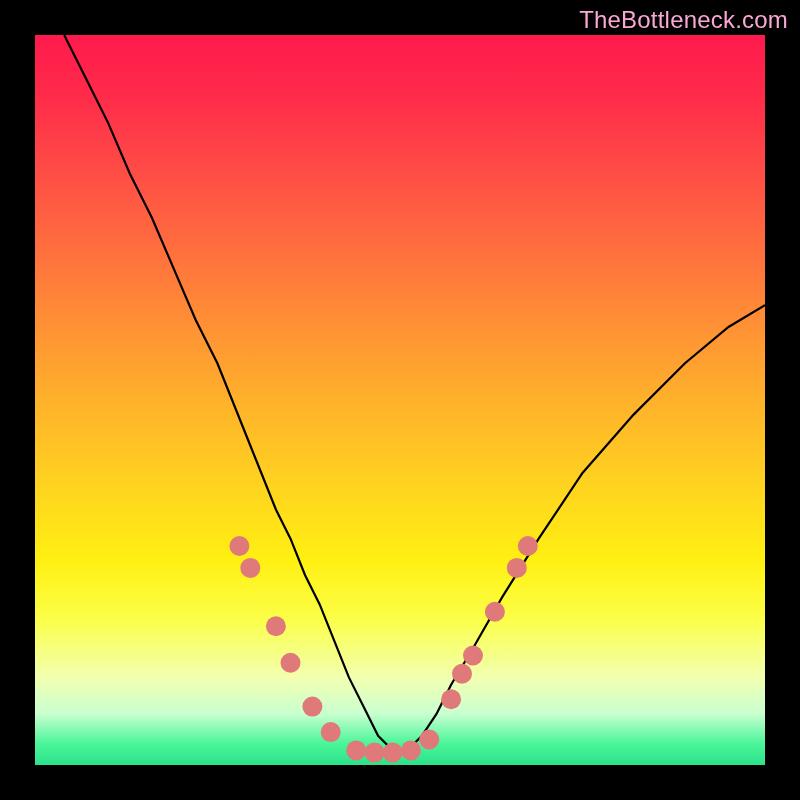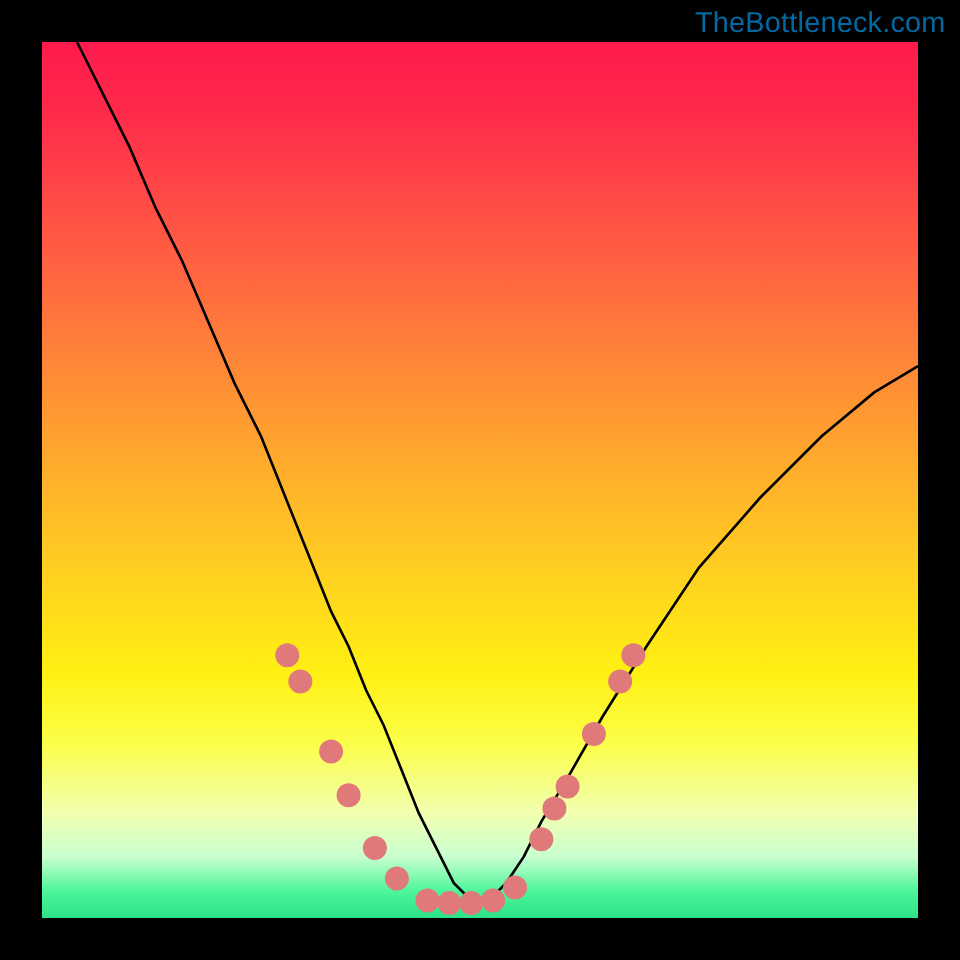--- a/index.html
+++ b/index.html
@@ -37,21 +37,21 @@
       #fbff48 80%,
       #f2ffb0 88%,
       #c9ffd0 93%,
       #4cf59a 97%,
       #2be28a 100%);
   }
   .watermark {
     position: absolute;
     top: 6px;
     right: 12px;
-    color: #0369a1;
+    color: #f9a8d4;
     font-size: 24px;
     letter-spacing: 0.2px;
     font-weight: 400;
   }
   svg.curve {
     position: absolute;
     left: 0;
     top: 0;
     width: 730px;
     height: 730px;

